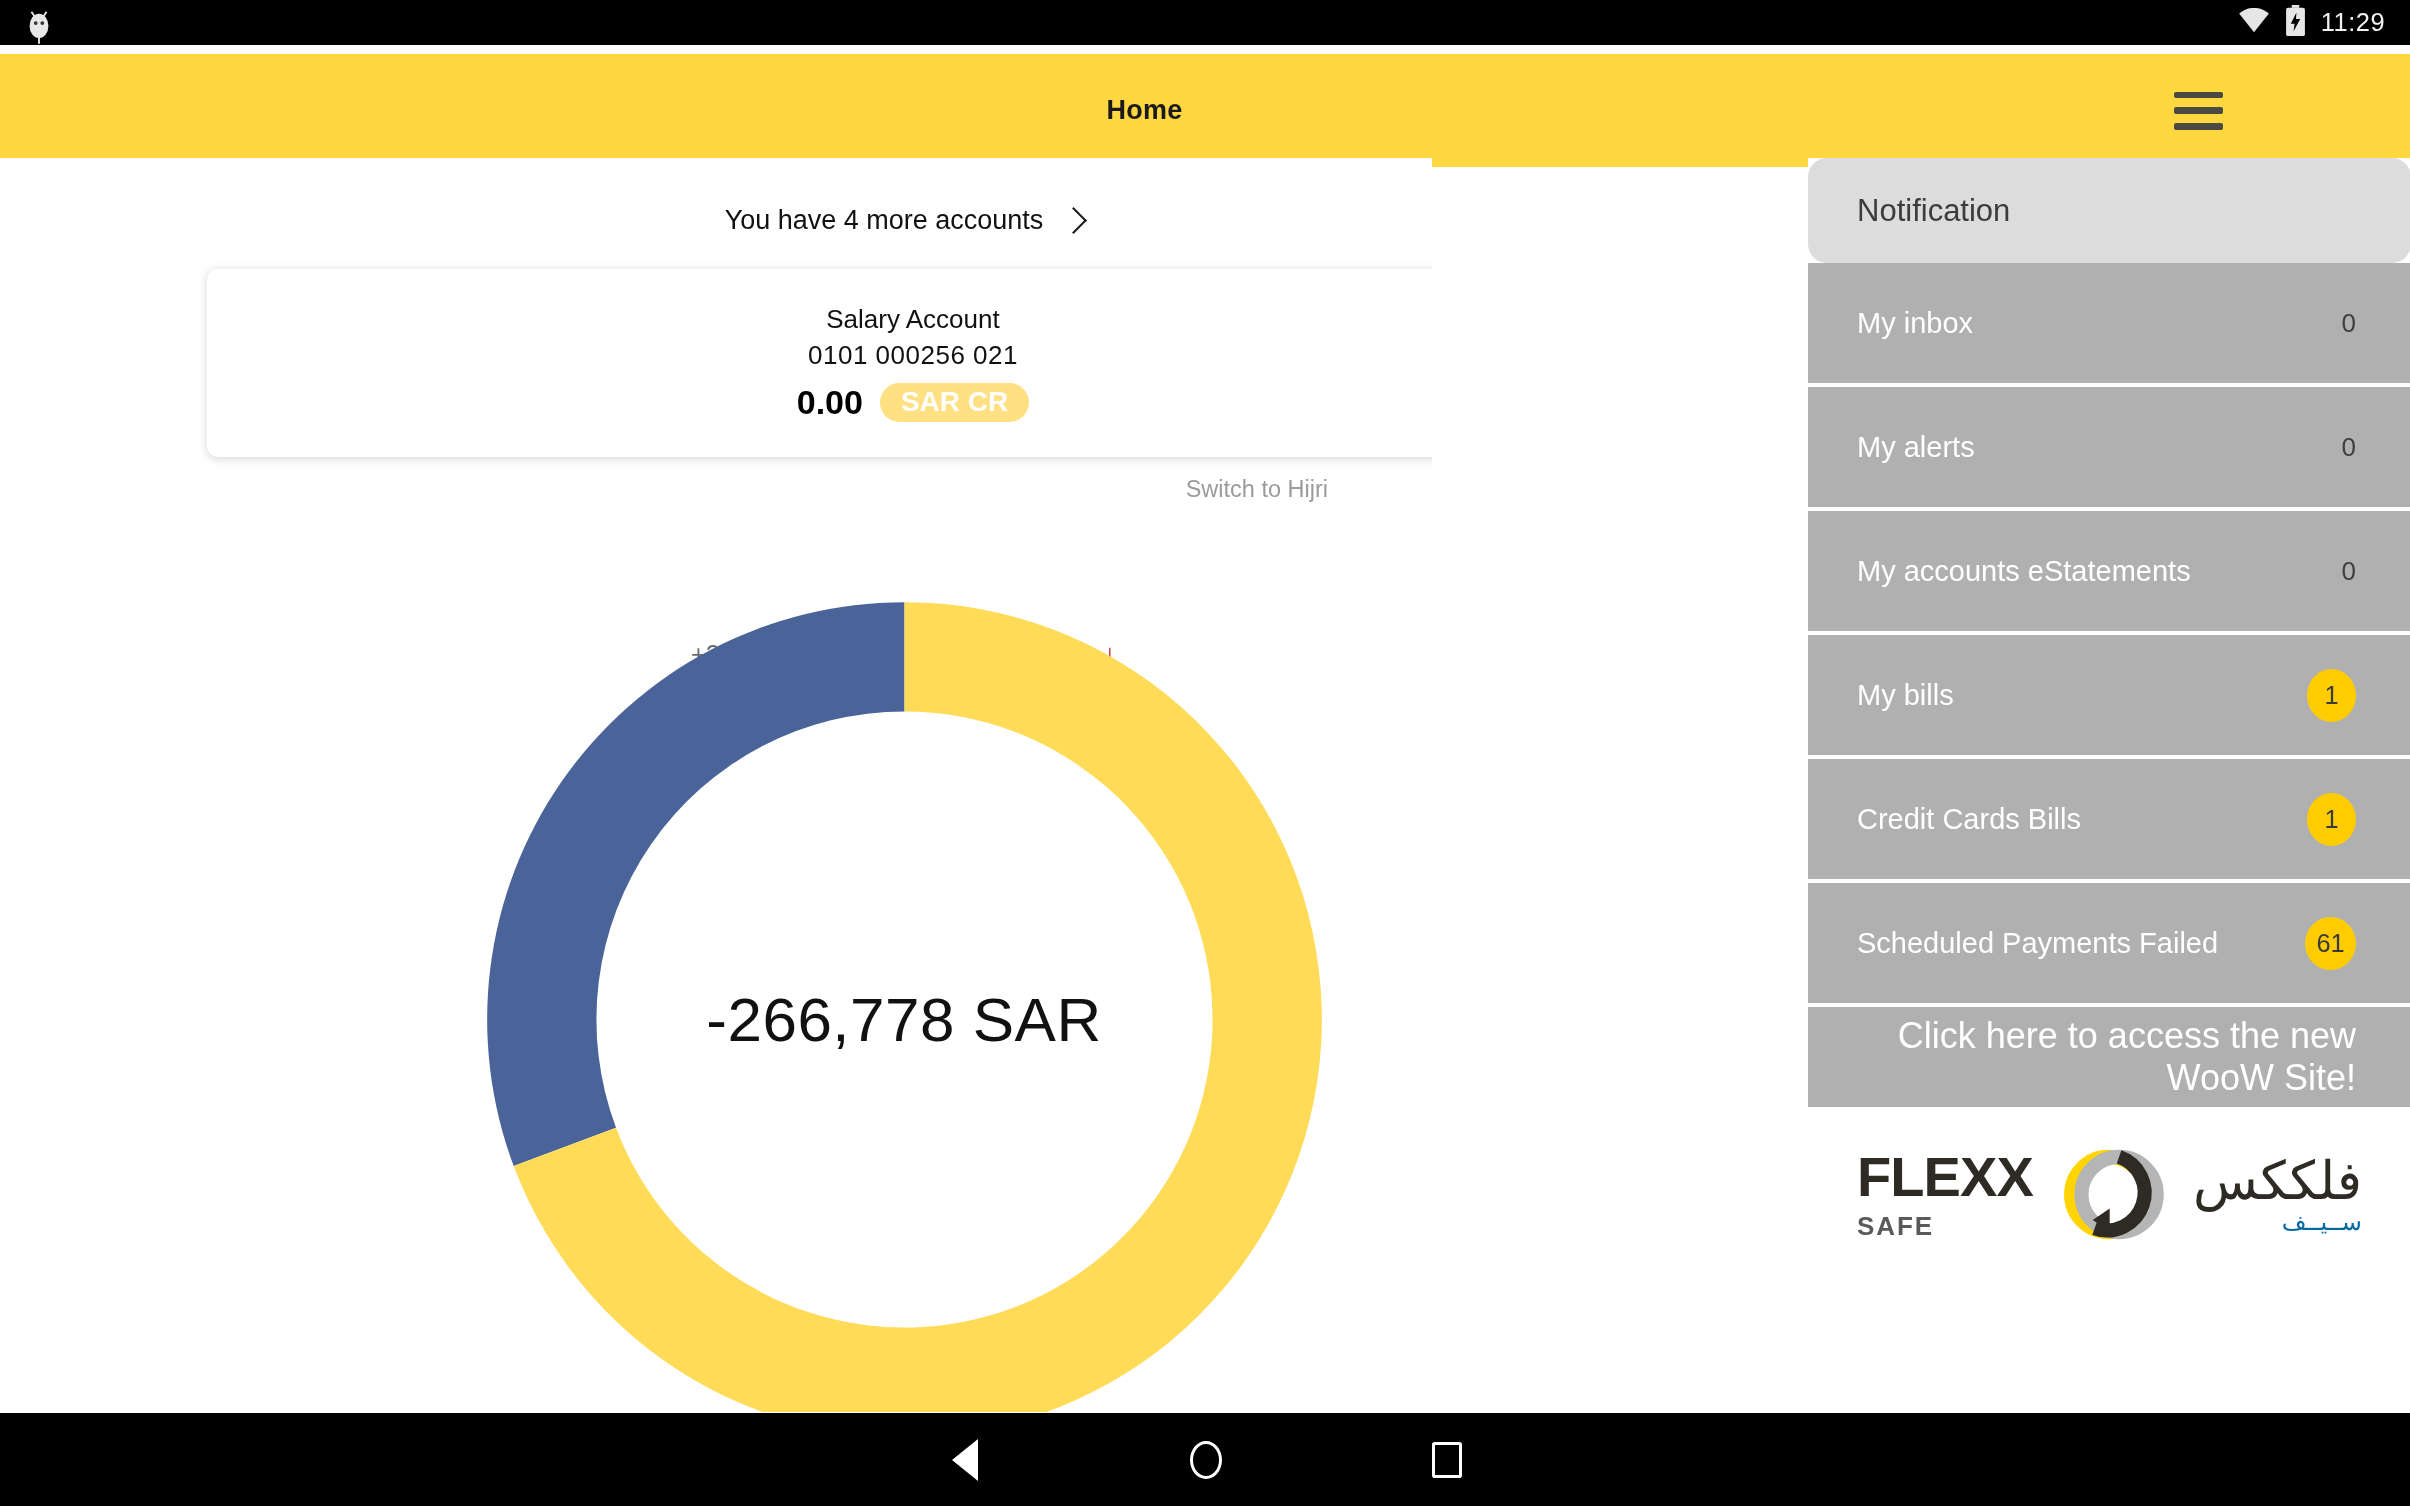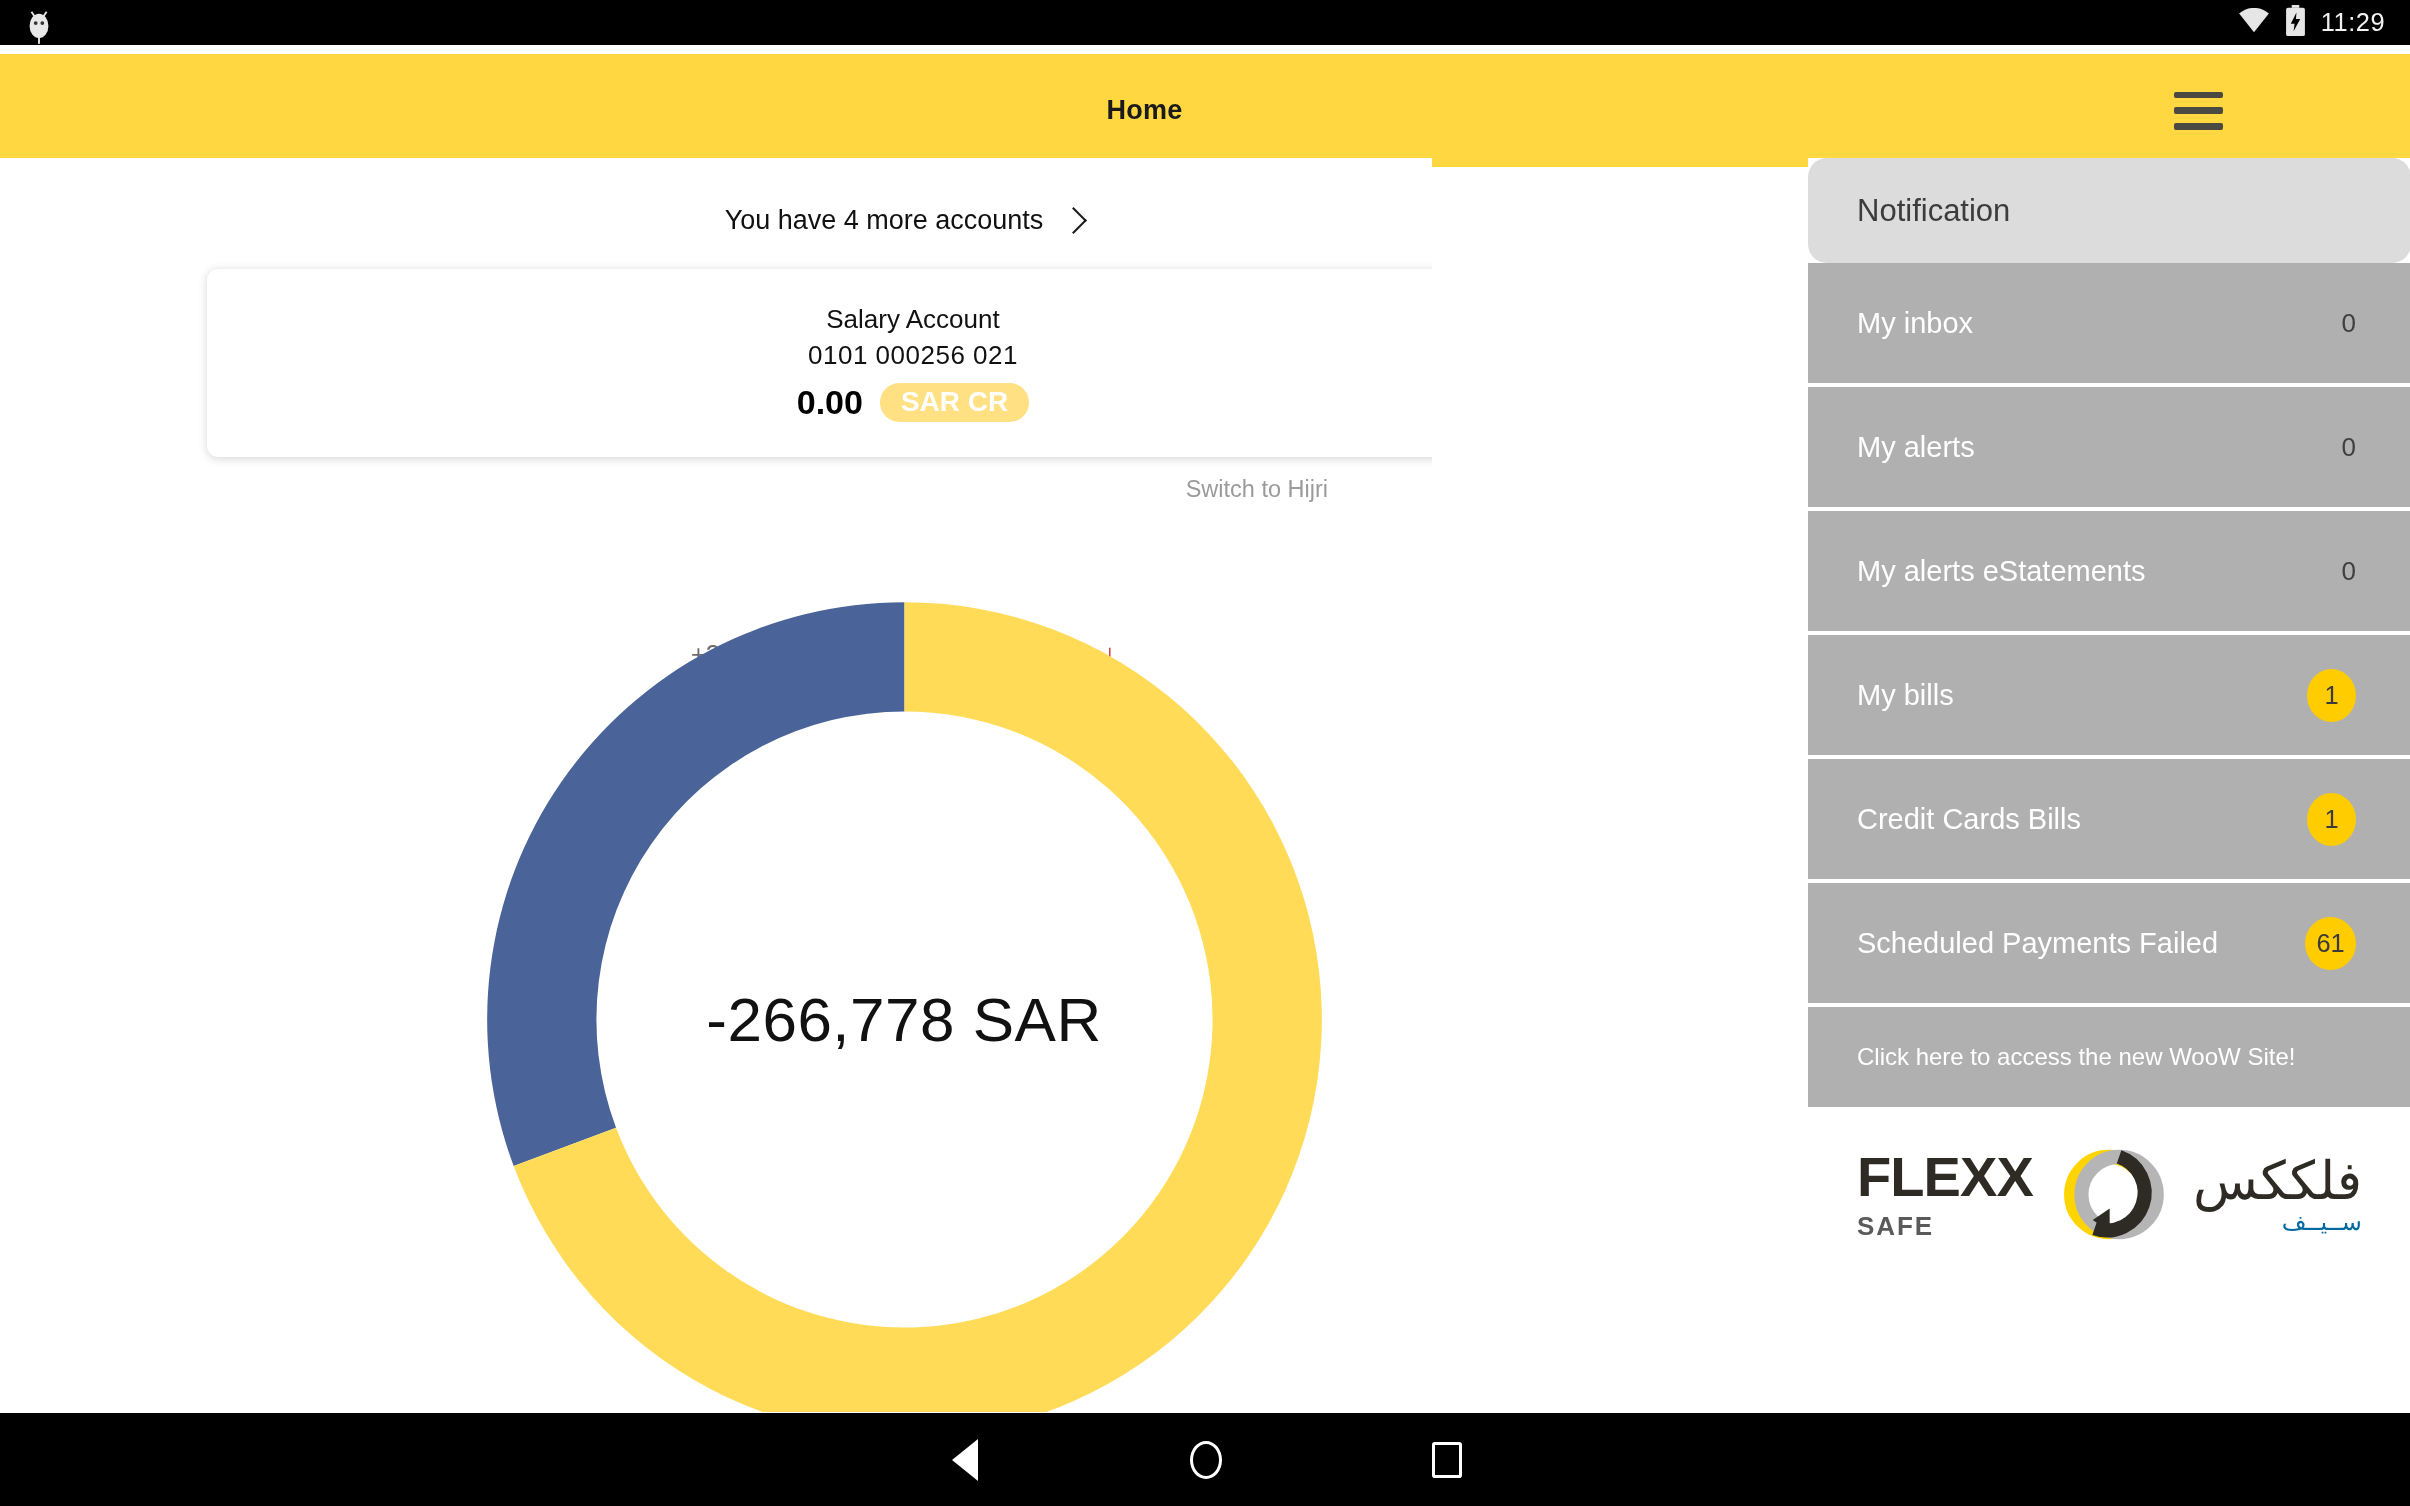--- a/index.html
+++ b/index.html
@@ -161,21 +161,21 @@
   .notif-count { font-size: 26px; color: #3f3f3f; }
   .notif-badge {
     min-width: 49px; height: 53px; padding: 0 11.3px;
     background: #ffcc00; border-radius: 50%;
     display: flex; align-items: center; justify-content: center;
     font-size: 25.4px; color: #3a3a3a;
   }
   .notif-item.link {
     height: 104px; justify-content: flex-start;
   }
-  .notif-item.link .notif-label { font-size: 24px; }
+  .notif-item.link .notif-label { font-size: 36px; text-align: right; }
 
   .flexx-banner {
     height: 166px; background: #ffffff;
     display: flex; align-items: center; justify-content: center;
     gap: 24.5px;
   }
   .flexx-left { display: flex; flex-direction: column; line-height: 1; }
   .flexx-word { font-size: 56px; font-weight: bold; color: #2e2a24; letter-spacing: -0.9px; }
   .flexx-sub { font-size: 26px; font-weight: bold; color: #5a5a5a; letter-spacing: 1.9px; margin-top: 7.5px; }
   .flexx-logo { width: 111px; height: 111px; }
@@ -324,21 +324,21 @@
     <div class="notif-list" id="notif-list">
         <div class="notif-item">
           <span class="notif-label">My inbox</span>
           <span class="notif-count">0</span>
         </div>
         <div class="notif-item">
           <span class="notif-label">My alerts</span>
           <span class="notif-count">0</span>
         </div>
         <div class="notif-item">
-          <span class="notif-label">My alerts eStatements</span>
+          <span class="notif-label">My accounts eStatements</span>
           <span class="notif-count">0</span>
         </div>
         <div class="notif-item">
           <span class="notif-label">My bills</span>
           <span class="notif-badge">1</span>
         </div>
         <div class="notif-item">
           <span class="notif-label">Credit Cards Bills</span>
           <span class="notif-badge">1</span>
         </div>

